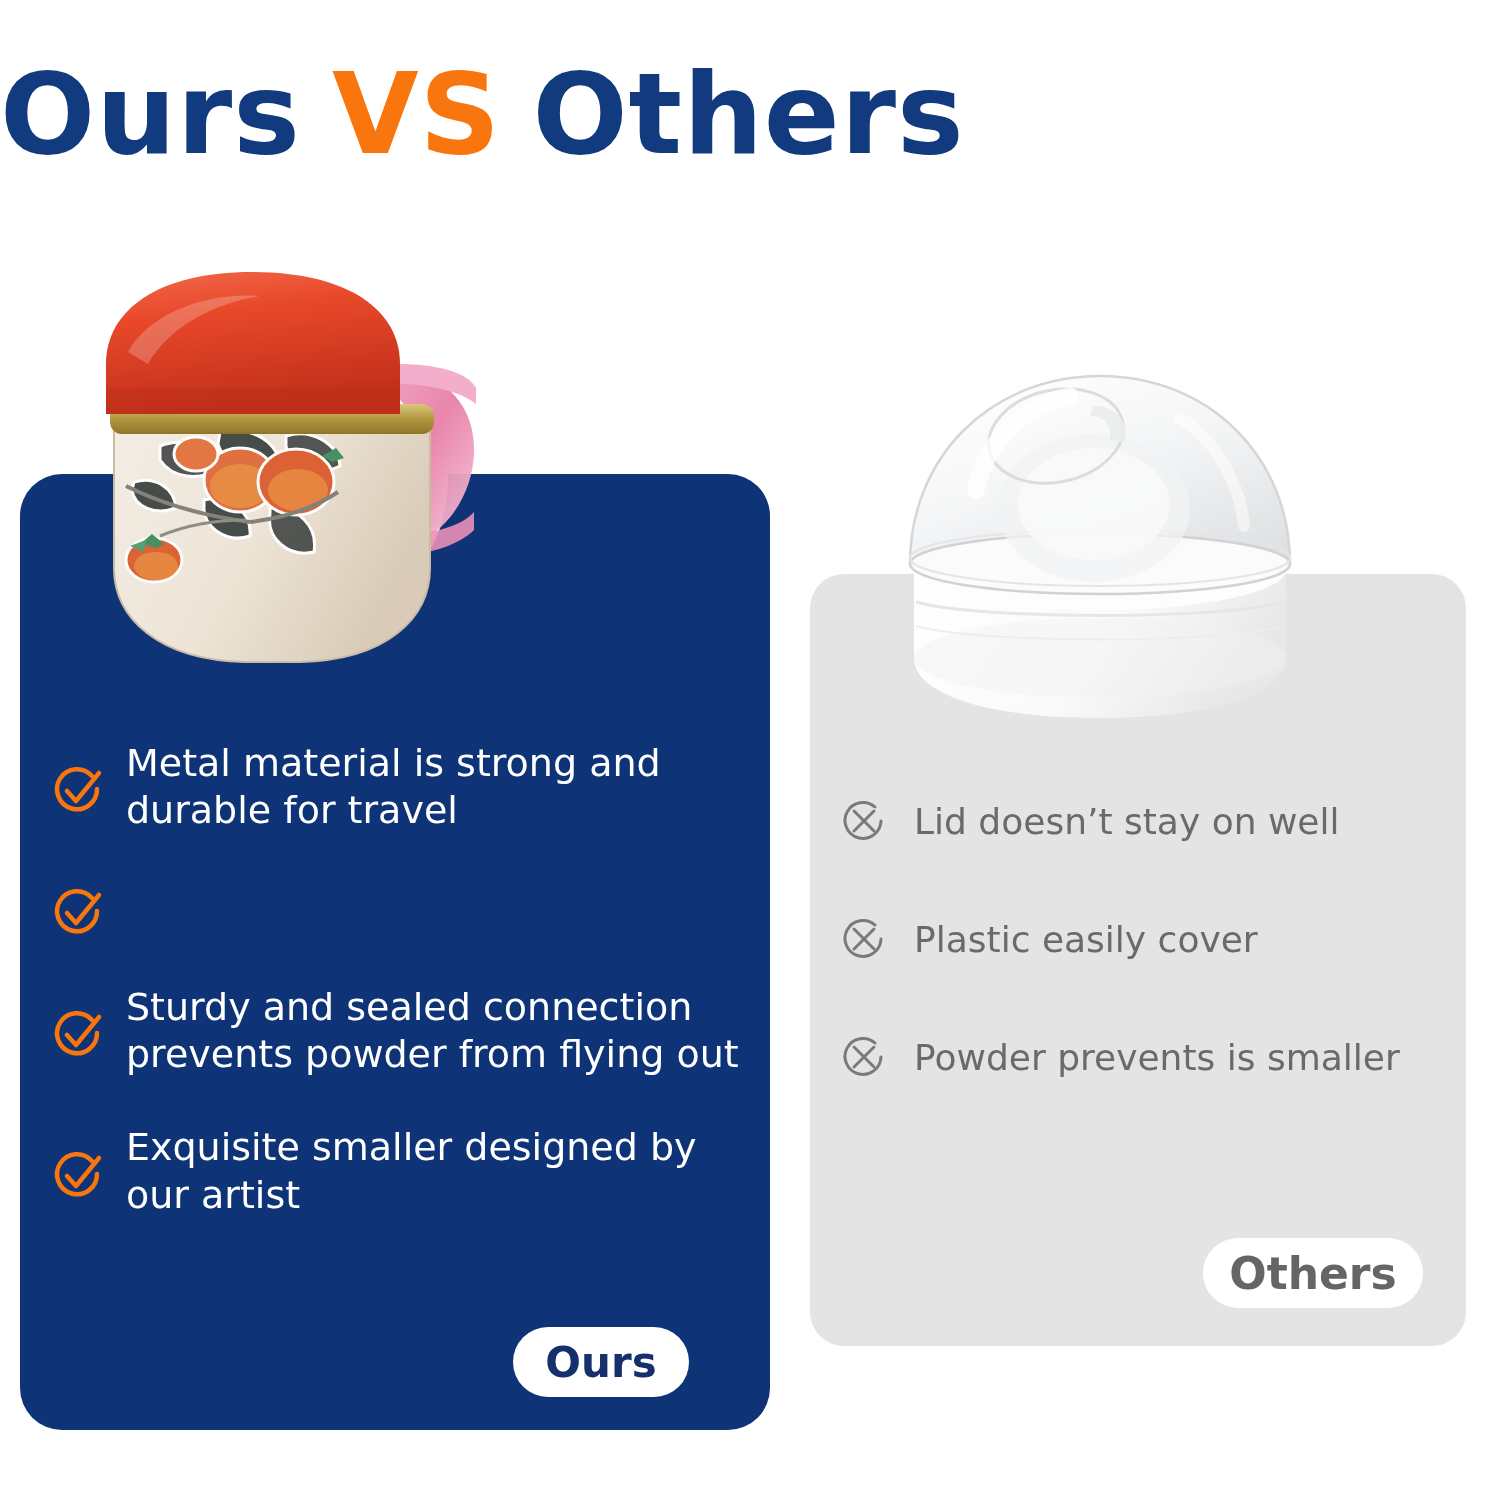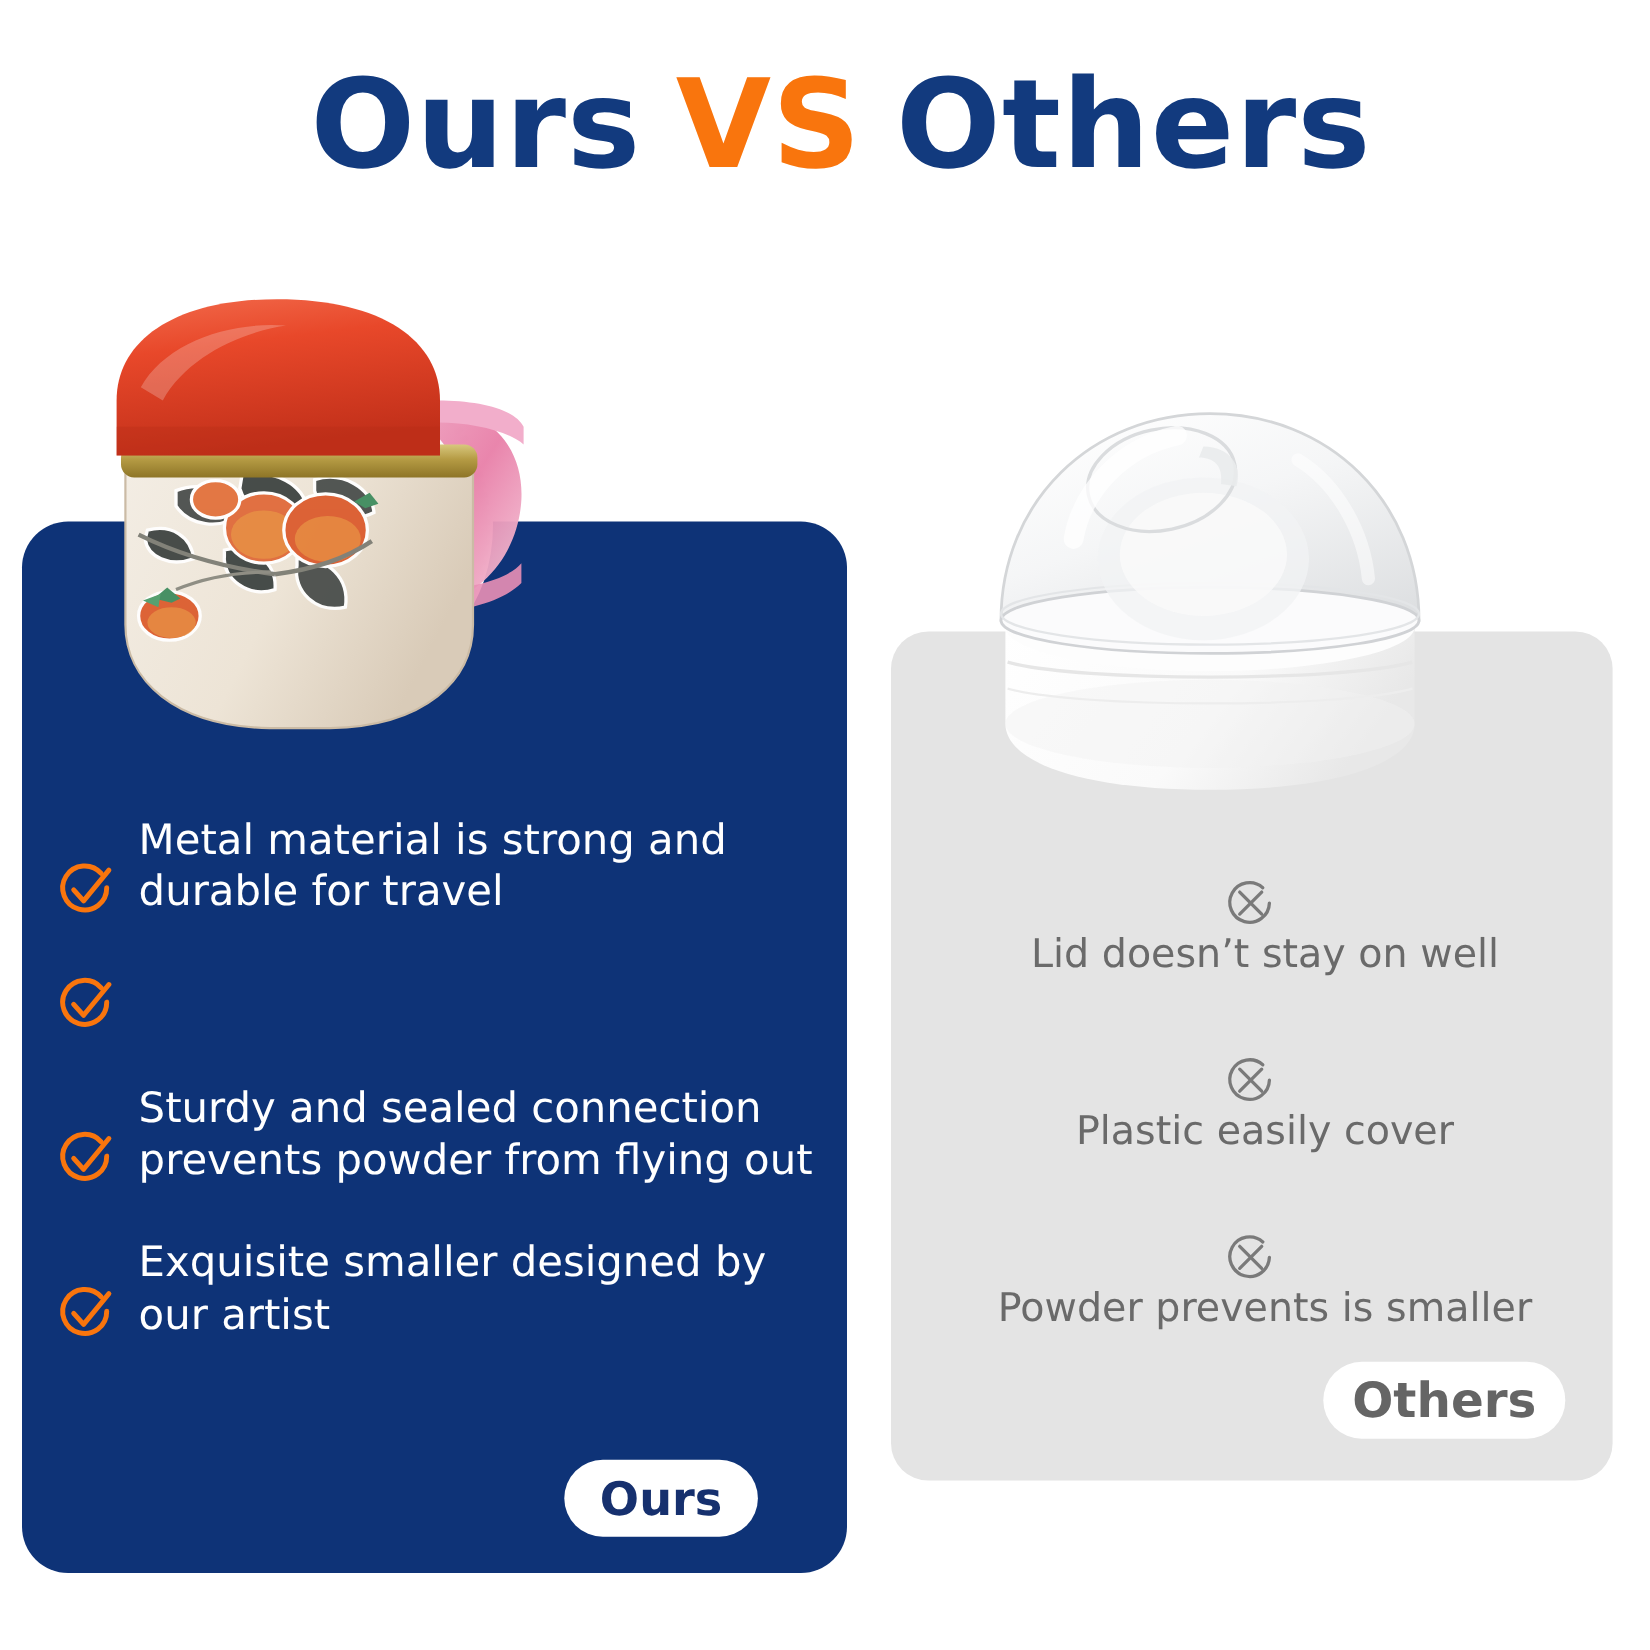--- a/index.html
+++ b/index.html
@@ -14,23 +14,22 @@
     overflow: hidden;
     position: relative;
   }
 
   
   #title-bar {
     position: absolute;
     top: 58px;
     left: 0;
     width: 1199px;
-    text-align: right;
+    text-align: left;
     line-height: 1;
-    padding-left: 48px;
   }
   .title-word {
     font-family: "DejaVu Sans", sans-serif;
     font-size: 112px;
     font-weight: bold;
     letter-spacing: 1px;
     display: inline;
   }
   .title-ours  { color: #123A7E; }
   .title-vs    { color: #F9750D; margin: 0 26px; }
@@ -77,21 +76,21 @@
   
   #pros-list {
     position: absolute;
     left: 52px;
     top: 740px;
     width: 700px;
     z-index: 6;
   }
   .pro-row {
     display: flex;
-    align-items: flex-end;
+    align-items: center;
     margin-bottom: 46px;
   }
   .pro-row .ico {
     flex: 0 0 auto;
     width: 52px;
     height: 52px;
     margin-right: 22px;
     margin-top: 6px;
   }
   .pro-text {
@@ -106,21 +105,20 @@
     position: absolute;
     left: 840px;
     top: 798px;
     width: 620px;
     z-index: 6;
   }
   .con-row {
     display: flex;
     align-items: center;
     margin-bottom: 70px;
-    flex-direction: column;
   }
   .con-row .ico {
     flex: 0 0 auto;
     width: 48px;
     height: 48px;
     margin-right: 26px;
   }
   .con-text {
     color: #6A6A6A;
     font-size: 36px;

